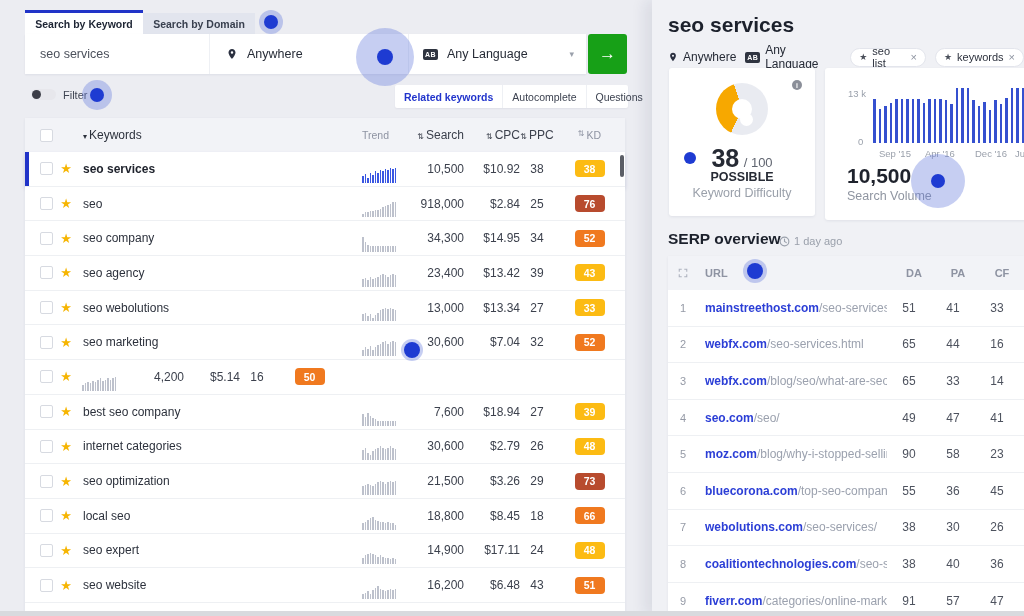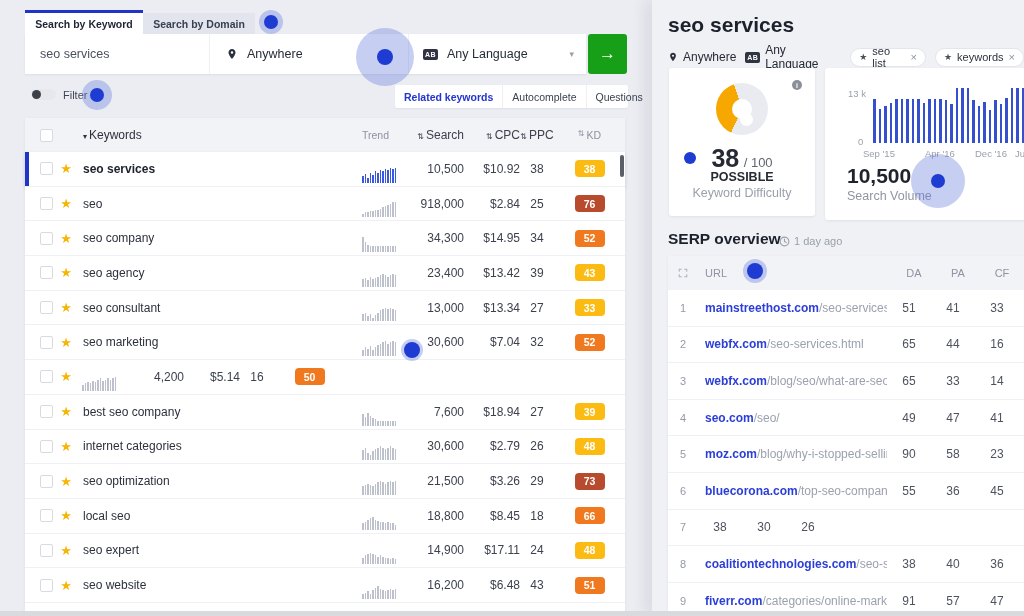--- a/index.html
+++ b/index.html
@@ -97,21 +97,21 @@
   .xlabels{position:absolute;left:38px;top:80px;width:180px;height:12px;font-size:9.5px;color:#9aa0ab;}
   .xlabels span{position:absolute;top:0;white-space:nowrap;}
   .vol-value{position:absolute;left:22px;top:96px;font-size:21px;font-weight:800;color:#1e222c;}
   .vol-caption{position:absolute;left:22px;top:121px;font-size:12.5px;color:#8f95a1;}
 
   .serp-title{position:absolute;left:16px;top:230px;font-size:15.5px;font-weight:800;color:#1c212c;}
   .serp-updated{position:absolute;left:127px;top:235px;display:flex;align-items:center;gap:4px;
                 font-size:11px;color:#9aa0ab;}
   .serp-table{position:absolute;left:16px;top:256px;width:356px;height:360px;background:#fff;
               box-shadow:0 1px 3px rgba(30,40,80,.06);}
-  .shead{height:34px;background:#f2f3f7;display:flex;align-items:center;font-size:11px;color:#8e93a2;}
+  .shead{height:34px;background:#f2f3f7;display:flex;align-items:center;font-size:11px;color:#8e93a2;font-weight:bold;}
   .s-exp{width:30px;display:flex;justify-content:center;cursor:pointer;}
   .s-url{flex:1;padding-left:7px;}
   .s-num{width:44px;text-align:center;}
   .srow{height:36.6px;border-bottom:1px solid #eef0f3;display:flex;align-items:center;background:#fff;}
   .s-rank{width:30px;text-align:center;font-size:11px;color:#959aa6;}
   .s-link{flex:1;padding-left:7px;font-size:12px;white-space:nowrap;overflow:hidden;max-width:189px;cursor:pointer;}
   .s-dom{color:#2b3ed6;font-weight:bold;}
   .s-path{color:#9ba1ae;}
   .s-val{width:44px;text-align:center;font-size:12px;color:#4d525e;}
 
@@ -296,21 +296,21 @@
           <div class="c-ppc">39</div>
           <div class="c-kd">
             <span class="kd-badge" style="background: rgb(252, 187, 19);">43</span>
           </div>
         </div>
         <div class="krow">
           <div class="c-check">
             <span class="checkbox"></span>
           </div>
           <div class="c-star">★</div>
-          <div class="c-kw">seo consultant</div>
+          <div class="c-kw">seo webolutions</div>
           <div class="c-trend">
             <div class="spark">
               <i style="height: 7.5px; background: rgb(189, 193, 204);"></i>
               <i style="height: 8.8px; background: rgb(189, 193, 204);"></i>
               <i style="height: 5px; background: rgb(189, 193, 204);"></i>
               <i style="height: 7.5px; background: rgb(189, 193, 204);"></i>
               <i style="height: 3.8px; background: rgb(189, 193, 204);"></i>
               <i style="height: 6.3px; background: rgb(189, 193, 204);"></i>
               <i style="height: 8.8px; background: rgb(189, 193, 204);"></i>
               <i style="height: 11.3px; background: rgb(189, 193, 204);"></i>
@@ -645,21 +645,21 @@
           <i style="height: 41.4px; background: rgb(53, 80, 207);"></i>
           <i style="height: 32.7px; background: rgb(53, 80, 207);"></i>
           <i style="height: 43.1px; background: rgb(53, 80, 207);"></i>
           <i style="height: 38.8px; background: rgb(53, 80, 207);"></i>
           <i style="height: 44.8px; background: rgb(53, 80, 207);"></i>
           <i style="height: 55.1px; background: rgb(53, 80, 207);"></i>
           <i style="height: 55.1px; background: rgb(53, 80, 207);"></i>
           <i style="height: 55.1px; background: rgb(53, 80, 207);"></i>
         </div>
       <div class="xlabels" id="xlabels">
-          <span style="left: 0px;">Sep '15</span>
+          <span style="left: 16px;">Sep '15</span>
           <span style="left: 62px;">Apr '16</span>
           <span style="left: 112px;">Dec '16</span>
           <span style="left: 152px;">Jul '17</span>
         </div>
       <div class="vol-value">10,500</div>
       <div class="vol-caption">Search Volume</div>
     </div>
 
     <div class="serp-title">SERP overview</div>
     <div class="serp-updated">
@@ -719,20 +719,21 @@
           </div>
           <div class="srow">
             <div class="s-rank">6</div>
             <div class="s-link"><span class="s-dom">bluecorona.com</span><span class="s-path">/top-seo-company/</span></div>
             <div class="s-val">55</div>
             <div class="s-val">36</div>
             <div class="s-val">45</div>
           </div>
           <div class="srow">
             <div class="s-rank">7</div>
+            <div class="s-link"><span class="s-dom">webolutions.com</span><span class="s-path">/seo-services/</span></div>
             <div class="s-val">38</div>
             <div class="s-val">30</div>
             <div class="s-val">26</div>
           </div>
           <div class="srow">
             <div class="s-rank">8</div>
             <div class="s-link"><span class="s-dom">coalitiontechnologies.com</span><span class="s-path">/seo-searc...</span></div>
             <div class="s-val">38</div>
             <div class="s-val">40</div>
             <div class="s-val">36</div>

